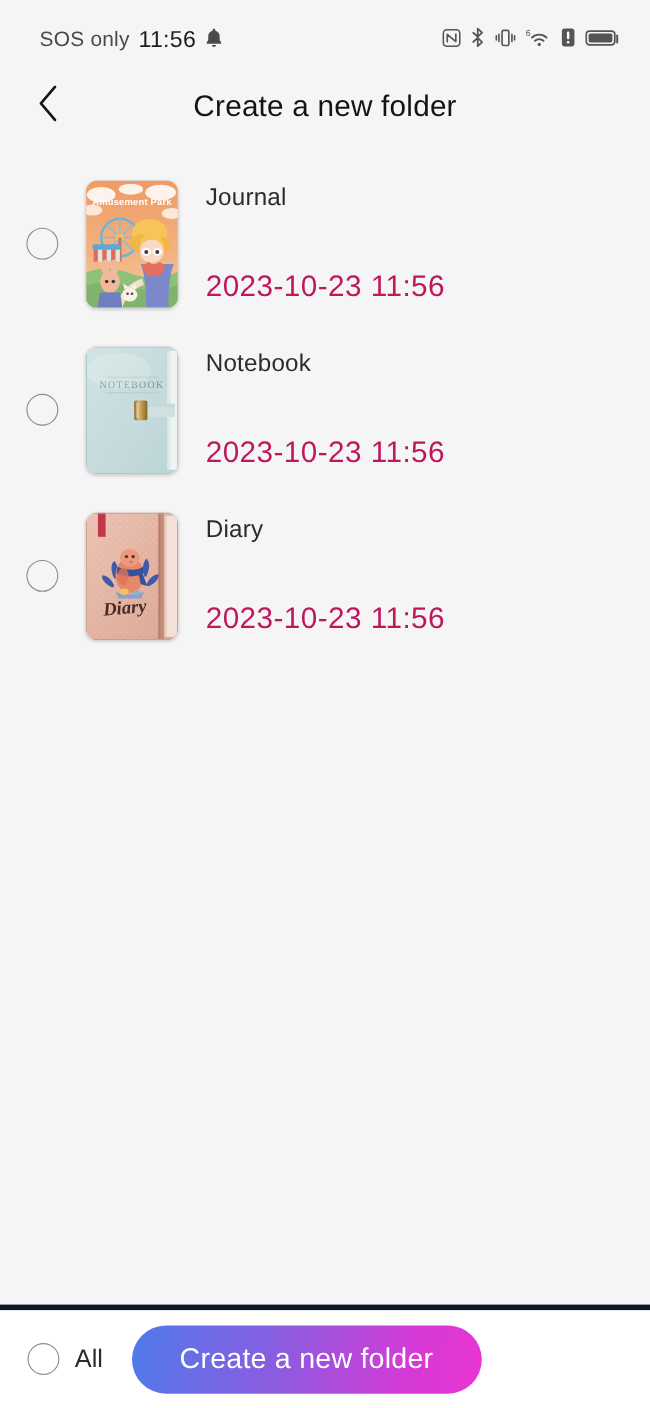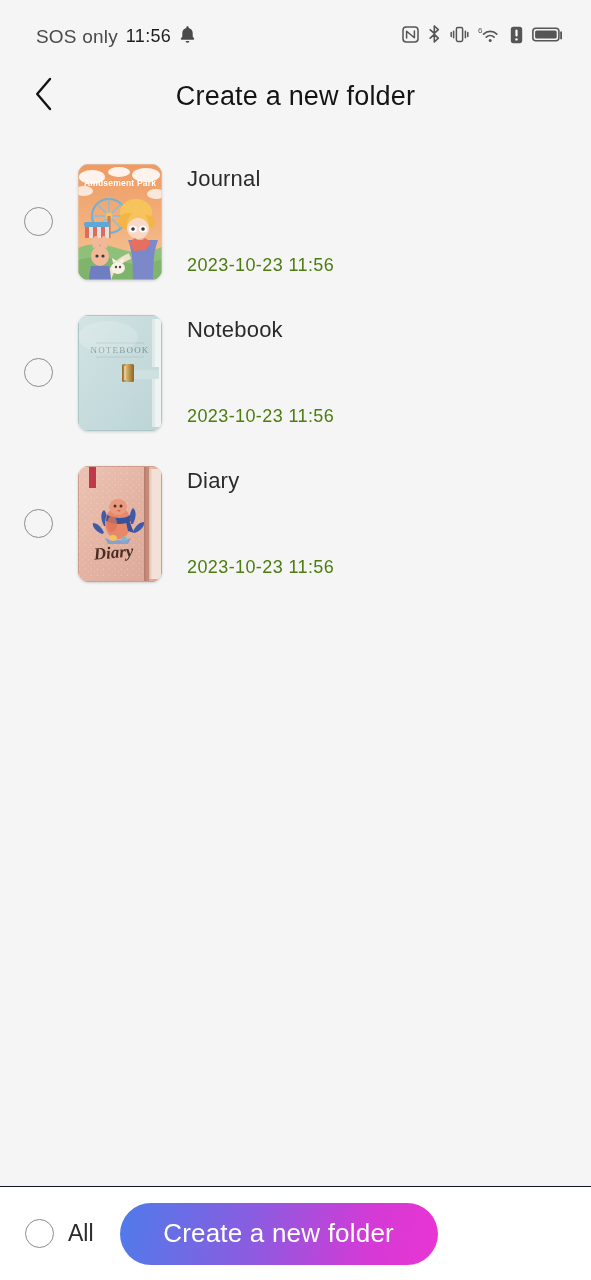--- a/index.html
+++ b/index.html
@@ -12,21 +12,21 @@
   .phone { position: relative; width: 591px; height: 1280px; background: #f5f5f5; }
 
   
   .statusbar {
     position: absolute; top: 0; left: 0; width: 591px; height: 62px;
     display: flex; align-items: center; justify-content: space-between;
     padding: 11px 28px 0 36px;
   }
   .sb-left { display: flex; align-items: center; gap: 8px; }
   .sb-carrier { font-size: 19px; color: #4a4a4a; letter-spacing: .2px; }
-  .sb-clock { font-size: 18px; color: #1d1d1d; font-weight: 500; letter-spacing: .3px; }
+  .sb-clock { font-size: 21px; color: #1d1d1d; font-weight: 500; letter-spacing: .3px; }
   .sb-right { display: flex; align-items: center; gap: 9px; }
   .sb-icon { display: block; }
 
   
   .header {
     position: absolute; top: 62px; left: 0; width: 591px; height: 68px;
     display: flex; align-items: center;
   }
   .back-btn {
     position: absolute; left: 22px; top: 50%; transform: translateY(-50%);
@@ -51,26 +51,26 @@
   }
   .thumb-wrap {
     margin-left: 25px; width: 84px; height: 116px;
     border-radius: 11px; overflow: hidden; position: relative;
     box-shadow: 0 1px 3px rgba(0,0,0,.16);
     flex: 0 0 auto; background: #ddd;
   }
   .thumb-wrap svg { display: block; width: 100%; height: 100%; }
   .meta { margin-left: 25px; height: 116px; display: flex; flex-direction: column; justify-content: space-between; padding: 4px 0 6px 0; }
   .item-title { font-size: 22px; color: #2b2b2b; letter-spacing: .2px; line-height: 1; }
-  .item-date { font-size: 18px; color: #4d7c0f; letter-spacing: .4px; line-height: 1; }
+  .item-date { font-size: 27px; color: #be185d; letter-spacing: .4px; line-height: 1; }
 
   
   .bottombar {
     position: absolute; left: 0; bottom: 0; width: 591px; height: 94px;
-    background: #ffffff; border-top: 1px solid #0f172a;
+    background: #ffffff; border-top: 5px solid #0f172a;
     display: flex; align-items: center;
   }
   .all-group { display: flex; align-items: center; gap: 14px; margin-left: 25px; cursor: pointer; }
   .all-label { font-size: 23px; color: #2b2b2b; }
   .cta {
     margin-left: 26px; width: 318px; height: 62px; border: none;
     border-radius: 31px; color: #ffffff; font-size: 26px;
     font-family: "Liberation Sans", sans-serif; letter-spacing: .2px;
     background: linear-gradient(100deg, #4f7bea 0%, #8b5ce0 42%, #d43ad6 78%, #ea34d2 100%);
     cursor: pointer;

